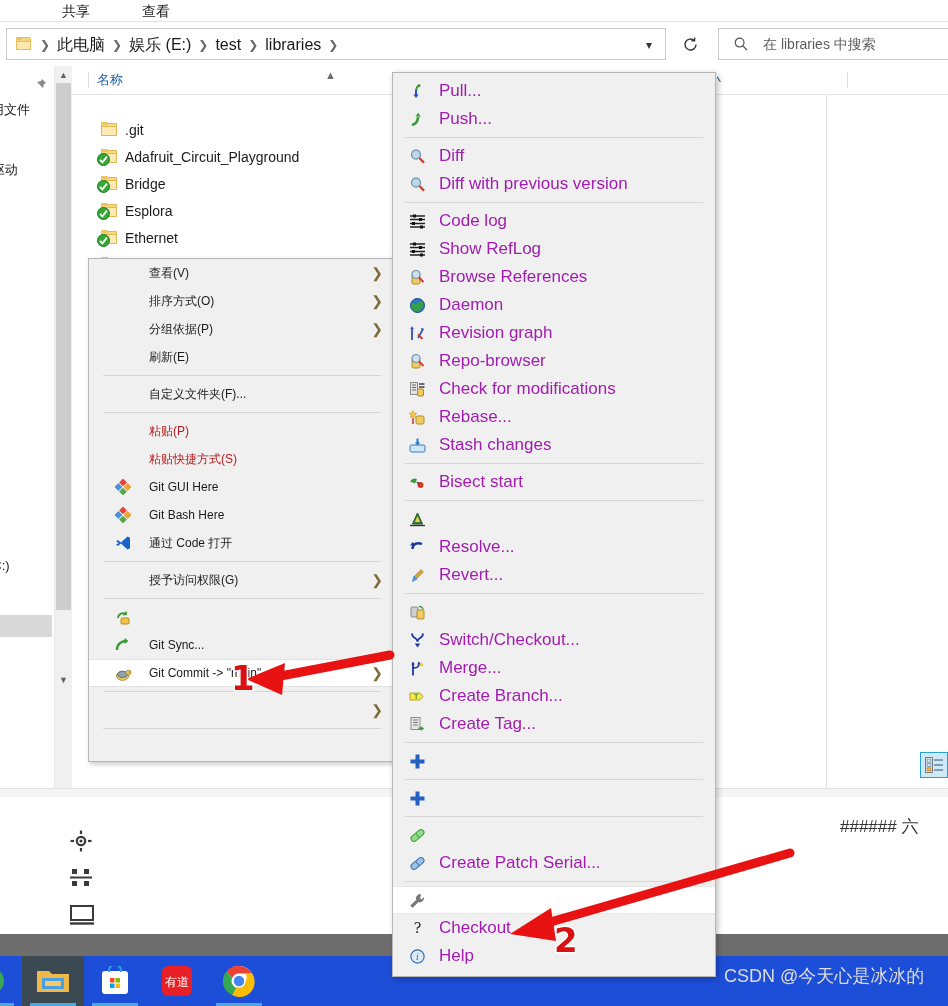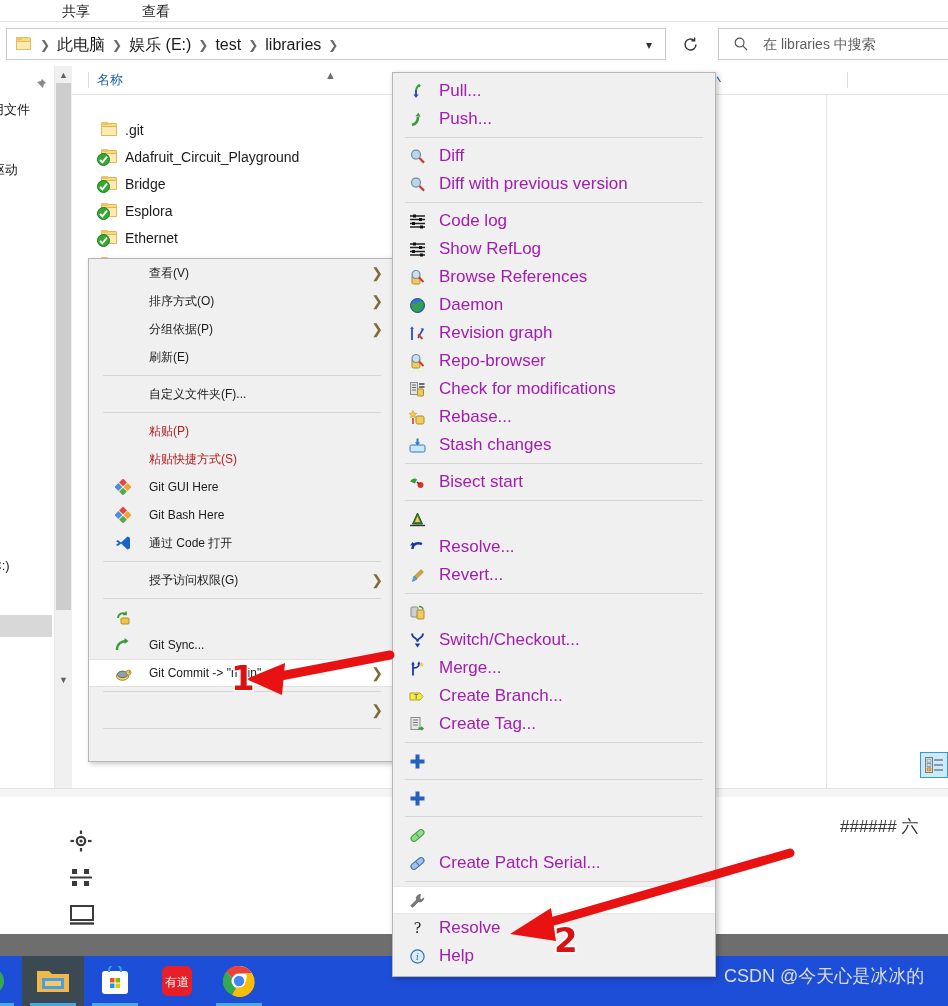--- a/index.html
+++ b/index.html
@@ -716,21 +716,21 @@
   <div class="ti hl">
     <span class="tic"><svg width="17" height="17" viewBox="0 0 17 17">
           <path d="M11.5 1.5a4 4 0 0 0-4 5.4L1.8 12.6l1.8 1.8 5.7-5.7a4 4 0 0 0 5.4-4l-2.2 2.2-1.8-1.8z" fill="#7a7a7a" stroke="#545454" stroke-width="0.6"></path>
         </svg></span>
     <span class="tlabel"></span>
   </div>
   <div class="ti">
     <span class="tic"><svg width="17" height="17" viewBox="0 0 17 17">
           <text x="8.5" y="13" font-size="14" fill="#222" text-anchor="middle" font-family="DejaVu Serif, serif">?</text>
         </svg></span>
-    <span class="tlabel">Resolve</span>
+    <span class="tlabel">Checkout</span>
   </div>
   <div class="ti">
     <span class="tic"><svg width="17" height="17" viewBox="0 0 17 17">
           <circle cx="8.5" cy="8.5" r="6.6" fill="#dfeaf6" stroke="#2f6fb0" stroke-width="1.2"></circle>
           <text x="8.5" y="12.2" font-size="9" fill="#2f6fb0" text-anchor="middle" font-family="DejaVu Serif, serif" font-style="italic">i</text>
         </svg></span>
     <span class="tlabel">Help</span>
   </div>
 </div>
 

